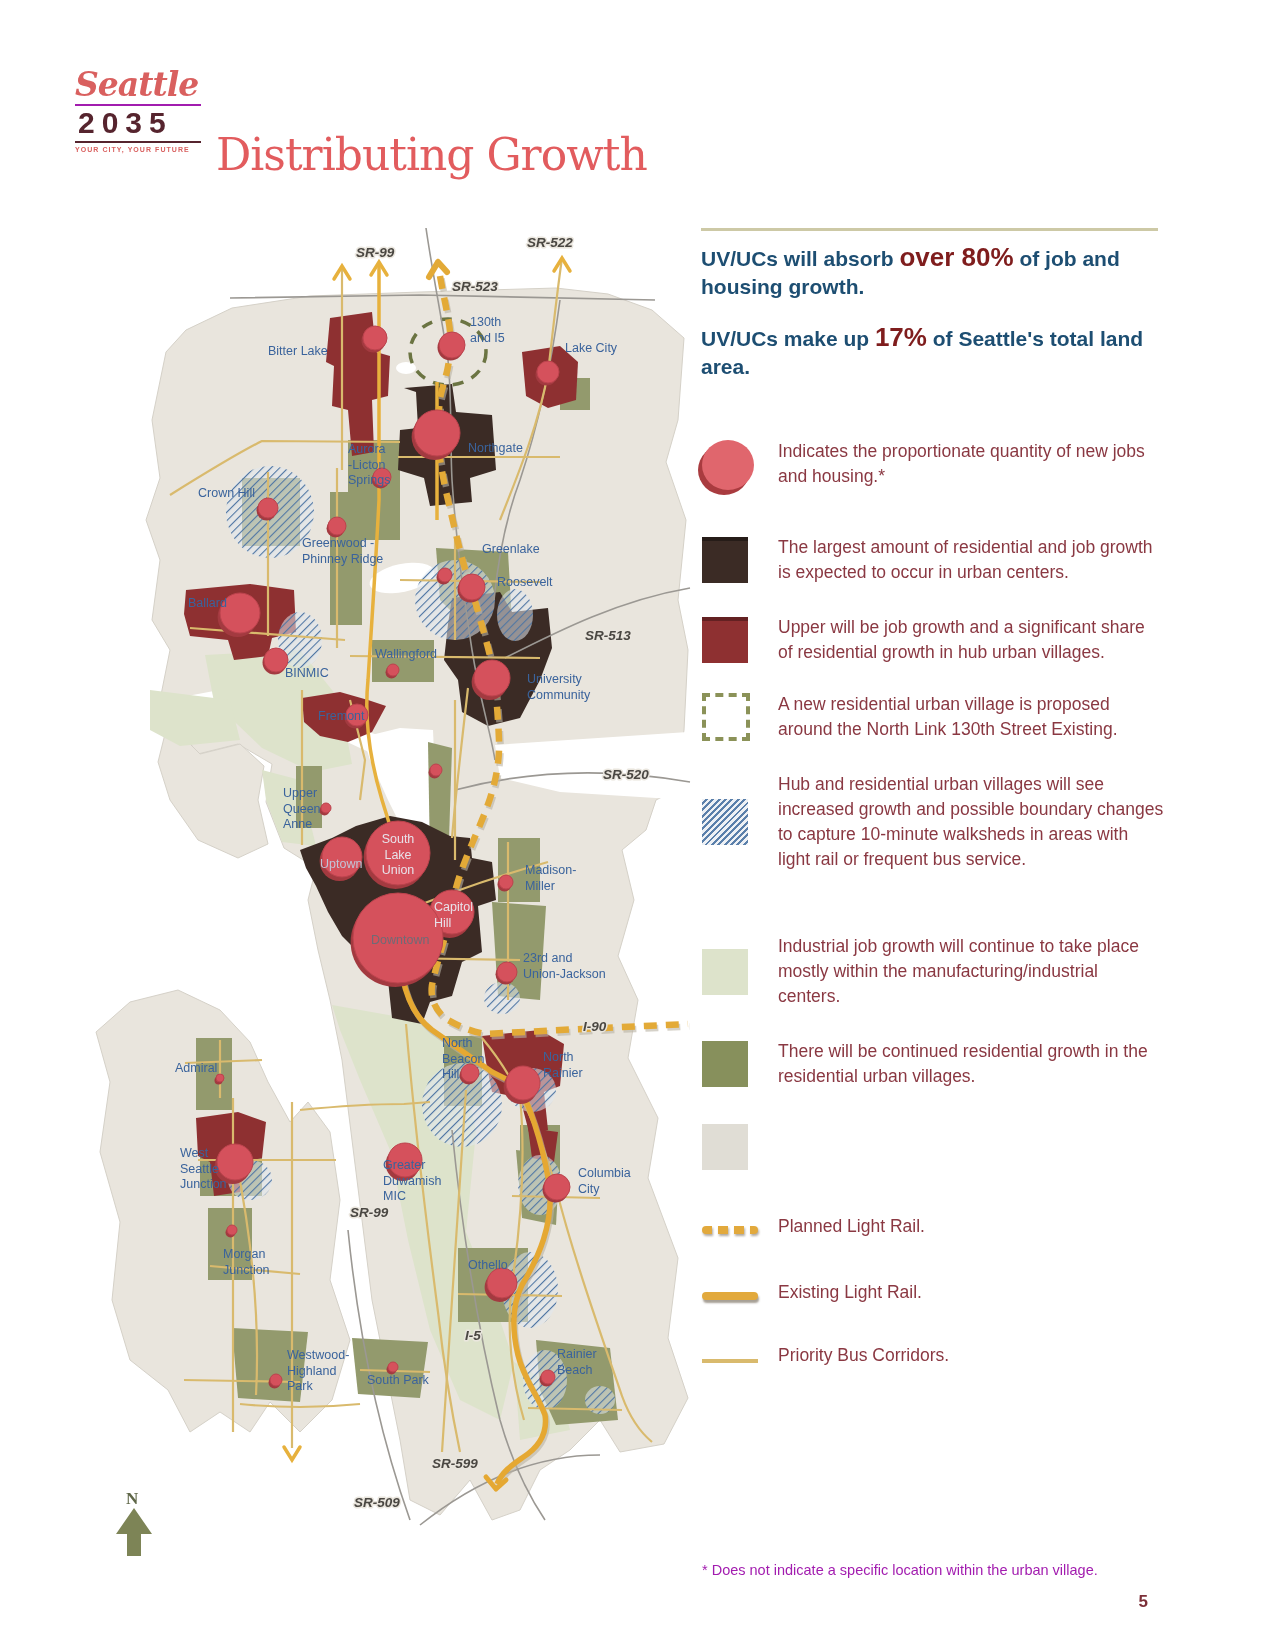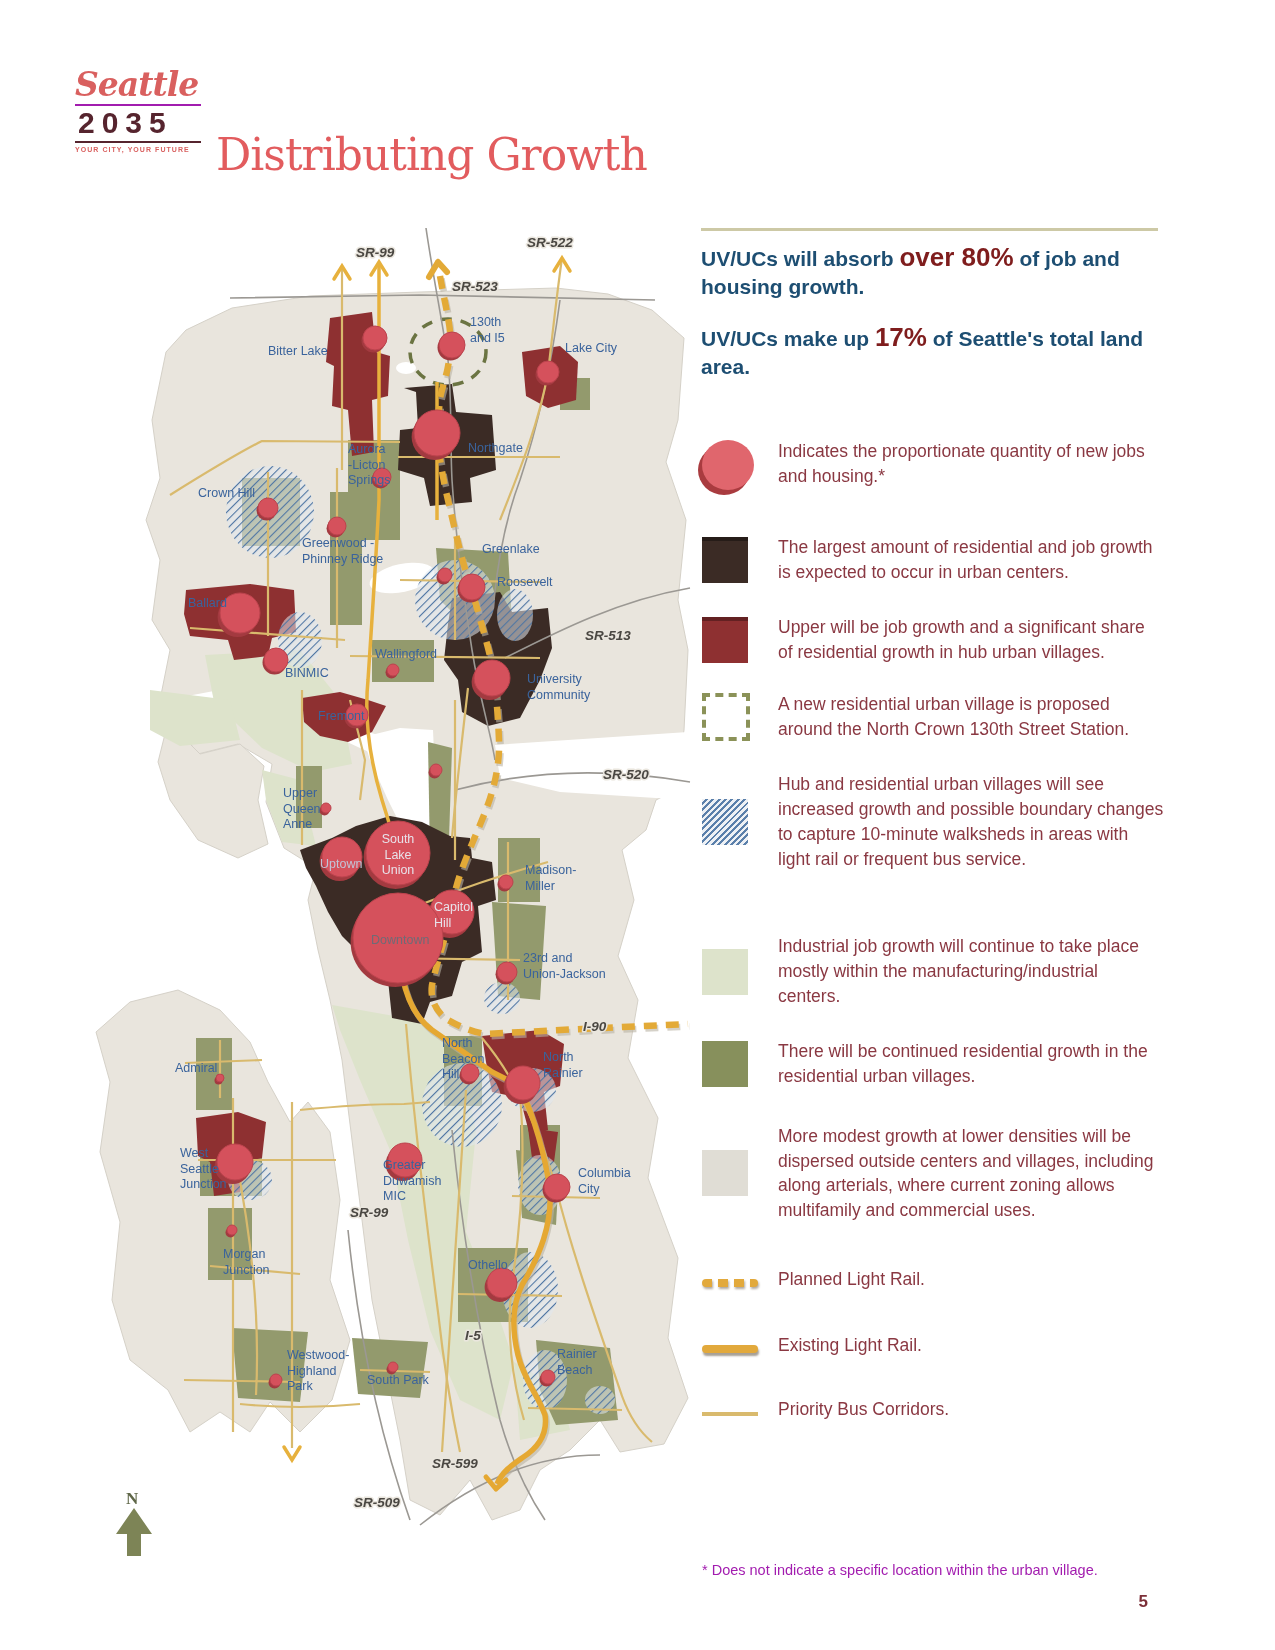--- a/index.html
+++ b/index.html
@@ -88,21 +88,21 @@
   <div class="legend-row mb3">
     <div class="legend-icon">
         <div class="sw-square sw-hub-village"></div>
       </div>
     <div class="legend-text">Upper will be job growth and a significant share of residential growth in hub urban villages.</div>
   </div>
   <div class="legend-row mb4">
     <div class="legend-icon">
         <div class="sw-proposed"></div>
       </div>
-    <div class="legend-text">A new residential urban village is proposed around the North Crown 130th Street Station.</div>
+    <div class="legend-text">A new residential urban village is proposed around the North Link 130th Street Existing.</div>
   </div>
   <div class="legend-row mb5">
     <div class="legend-icon">
         <div class="sw-square sw-hatch"></div>
       </div>
     <div class="legend-text">Hub and residential urban villages will see increased growth and possible boundary changes to capture 10-minute walksheds in areas with light rail or frequent bus service.</div>
   </div>
   <div class="legend-row mb6">
     <div class="legend-icon">
         <div class="sw-square sw-industrial"></div>
@@ -112,21 +112,20 @@
   <div class="legend-row mb7">
     <div class="legend-icon">
         <div class="sw-square sw-residential"></div>
       </div>
     <div class="legend-text">There will be continued residential growth in the residential urban villages.</div>
   </div>
   <div class="legend-row mb8">
     <div class="legend-icon">
         <div class="sw-square sw-dispersed"></div>
       </div>
-    <div class="legend-text">More modest growth at lower densities will be dispersed outside centers and villages, including along arterials, where current zoning allows multifamily and commercial uses.</div>
   </div>
   <div class="legend-row mb10">
     <div class="legend-icon">
         <div class="sw-planned"></div>
       </div>
     <div class="legend-text">Planned Light Rail.</div>
   </div>
   <div class="legend-row mb9">
     <div class="legend-icon">
         <div class="sw-rail"></div>

